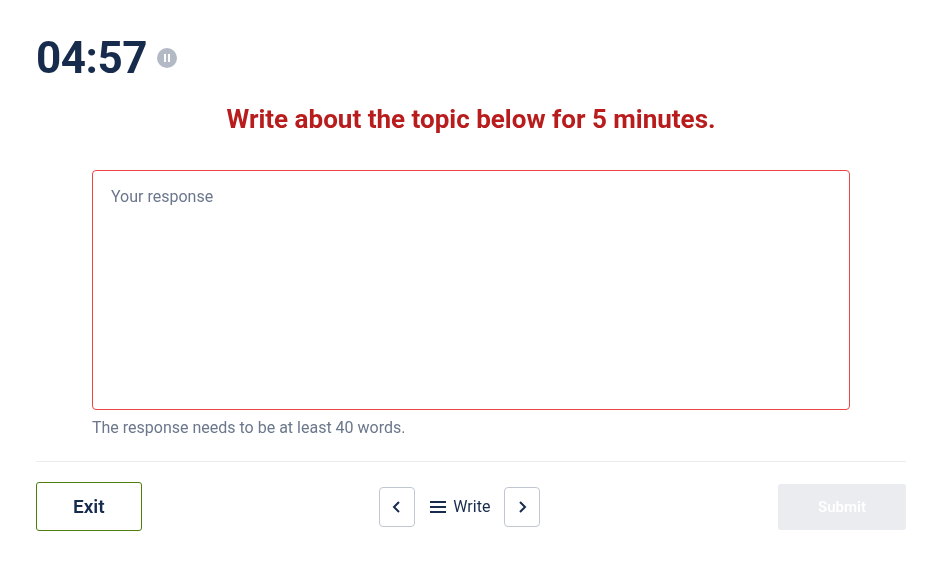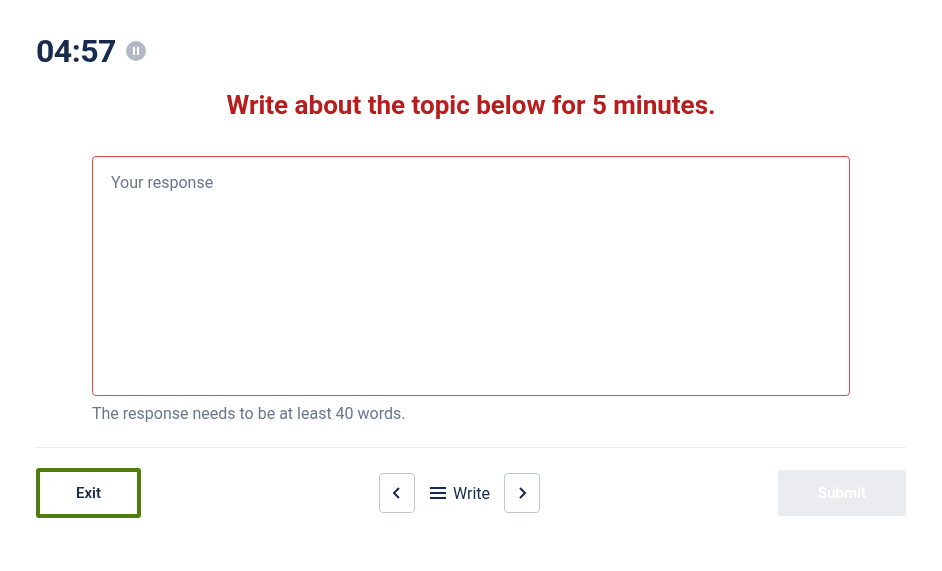--- a/index.html
+++ b/index.html
@@ -18,21 +18,21 @@
     .container {
       padding: 32px 36px 0 36px;
     }
     .timer-row {
       display: flex;
       align-items: center;
       gap: 10px;
       margin-bottom: 20px;
     }
     .timer {
-      font-size: 32px;
+      font-size: 44px;
       font-weight: 700;
       color: #172B4D;
       letter-spacing: -0.5px;
     }
     .pause-icon {
       width: 20px;
       height: 20px;
       border-radius: 50%;
       background: #B3BAC5;
       display: flex;
@@ -102,24 +102,24 @@
       margin: 24px 36px 0 36px;
     }
     .footer {
       display: flex;
       align-items: center;
       justify-content: space-between;
       padding: 20px 36px;
     }
     .exit-btn {
       background: #ffffff;
-      border: 4px solid #4d7c0f;
+      border: 1px solid #4d7c0f;
       border-radius: 3px;
       padding: 12px 36px;
-      font-size: 15px;
+      font-size: 19px;
       font-weight: 600;
       color: #172B4D;
       cursor: pointer;
       font-family: inherit;
       text-align: center;
     }
     .nav-center {
       display: flex;
       align-items: center;
       gap: 12px;

